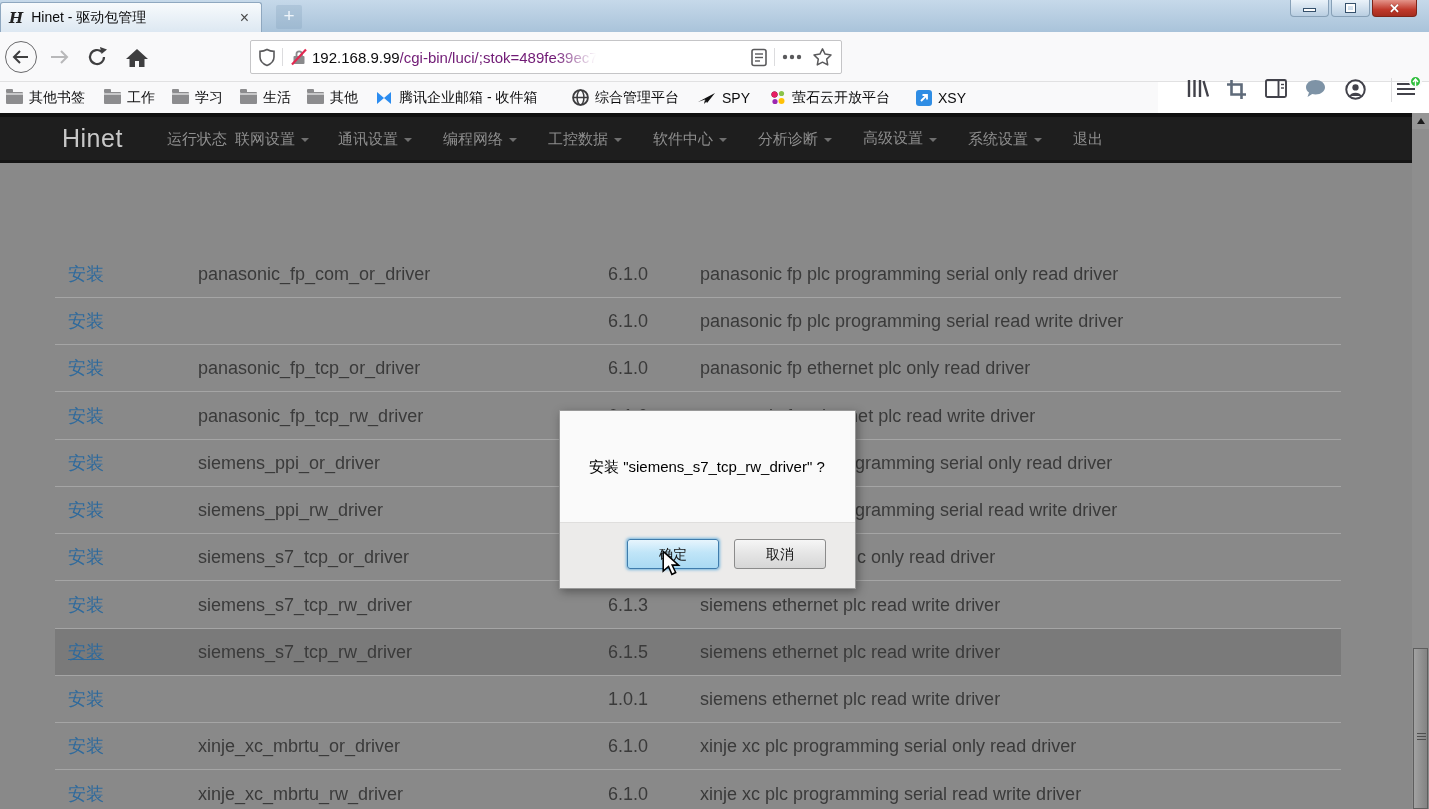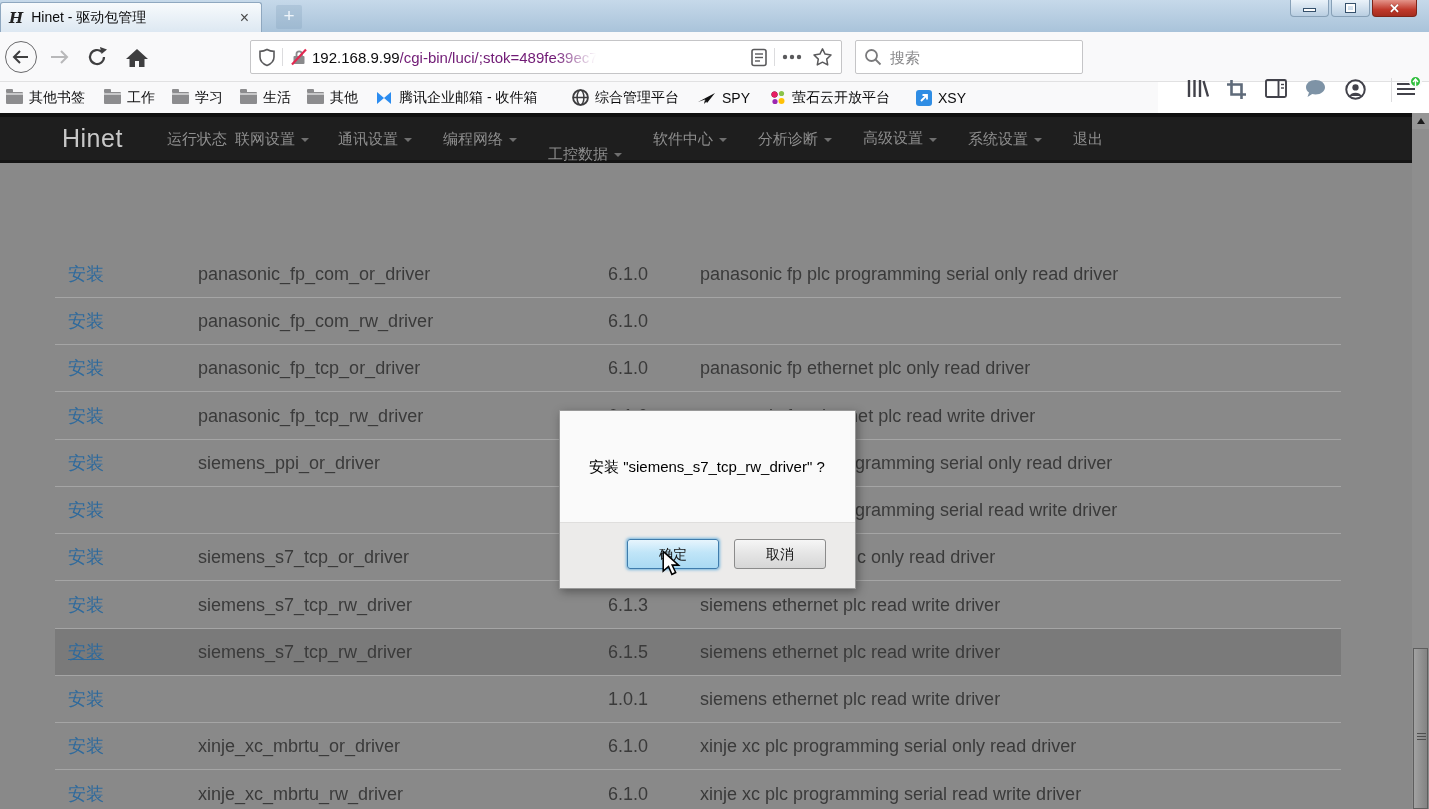--- a/index.html
+++ b/index.html
@@ -181,27 +181,20 @@
           <circle cx="3" cy="3" r="2.2" fill="#5a5a5c"></circle>
           <circle cx="10" cy="3" r="2.2" fill="#5a5a5c"></circle>
           <circle cx="17" cy="3" r="2.2" fill="#5a5a5c"></circle>
         </svg>
       <svg width="21" height="20" viewBox="0 0 20 20" style="margin-left:10px">
           <path d="M10 1.8 l2.6 5.3 5.9 .9 -4.3 4.1 1 5.8 -5.2 -2.7 -5.2 2.7 1 -5.8 -4.3 -4.1 5.9 -.9 Z" fill="none" stroke="#5a5a5c" stroke-width="1.5" stroke-linejoin="round"></path>
         </svg>
     </span>
   </div>
 
-  <div id="searchbar">
-    <input id="search-input" type="text" placeholder="搜索" style="">
-    <svg id="search-mag" width="18" height="18">
-        <circle cx="7.5" cy="7.5" r="5.5" fill="none" stroke="#7a7a7c" stroke-width="1.8"></circle>
-        <line x1="11.5" y1="11.5" x2="16.5" y2="16.5" stroke="#7a7a7c" stroke-width="1.8"></line>
-      </svg>
-  </div>
 
   <div class="ticon" style="left:1186px;">
     <svg width="23" height="19">
         <g stroke="#42424a" stroke-width="2.4">
           <line x1="3" y1="1" x2="3" y2="18"></line>
           <line x1="8.5" y1="1" x2="8.5" y2="18"></line>
           <line x1="14" y1="1" x2="14" y2="18"></line>
           <line x1="17.5" y1="2" x2="22" y2="17.5"></line>
         </g>
       </svg>
@@ -332,21 +325,21 @@
   </span>
 
   <span class="menu-item" style="left: 338px;">
     <span class="mi-label">通讯设置</span><span class="caret"></span>
   </span>
 
   <span class="menu-item" style="left: 443px;">
     <span class="mi-label">编程网络</span><span class="caret"></span>
   </span>
 
-  <span class="menu-item" style="left: 548px; margin-top: 15px;">
+  <span class="menu-item" style="left: 548px;">
     <span class="mi-label">工控数据</span><span class="caret"></span>
   </span>
 
   <span class="menu-item" style="left: 653px;">
     <span class="mi-label">软件中心</span><span class="caret"></span>
   </span>
 
   <span class="menu-item" style="left: 758px;">
     <span class="mi-label">分析诊断</span><span class="caret"></span>
   </span>
@@ -367,22 +360,22 @@
   <div id="rows">
   <div class="trow" style="top: 137.75px;">
     <a class="install" href="#">安装</a>
     <span class="c-name">panasonic_fp_com_or_driver</span>
     <span class="c-ver">6.1.0</span>
     <span class="c-desc">panasonic fp plc programming serial only read driver</span>
   </div>
 
   <div class="trow" style="top: 185px;">
     <a class="install" href="#">安装</a>
-    <span class="c-name">panasonic_fp_com_rw_driver</span>
-    <span class="c-ver">6.1.0</span>
+    <span class="c-ver">6.1.0</span>
+    <span class="c-desc">panasonic fp plc programming serial read write driver</span>
   </div>
 
   <div class="trow" style="top: 232.25px;">
     <a class="install" href="#">安装</a>
     <span class="c-name">panasonic_fp_tcp_or_driver</span>
     <span class="c-ver">6.1.0</span>
     <span class="c-desc">panasonic fp ethernet plc only read driver</span>
   </div>
 
   <div class="trow" style="top: 279.5px;">
@@ -394,20 +387,21 @@
 
   <div class="trow" style="top: 326.75px;">
     <a class="install" href="#">安装</a>
     <span class="c-name">siemens_ppi_or_driver</span>
     <span class="c-ver"></span>
     <span class="c-desc">siemens ppi plc programming serial only read driver</span>
   </div>
 
   <div class="trow" style="top: 374px;">
     <a class="install" href="#">安装</a>
+    <span class="c-name">siemens_ppi_rw_driver</span>
     <span class="c-ver"></span>
     <span class="c-desc">siemens ppi plc programming serial read write driver</span>
   </div>
 
   <div class="trow" style="top: 421.25px;">
     <a class="install" href="#">安装</a>
     <span class="c-name">siemens_s7_tcp_or_driver</span>
     <span class="c-ver"></span>
     <span class="c-desc">siemens ethernet plc only read driver</span>
   </div>

